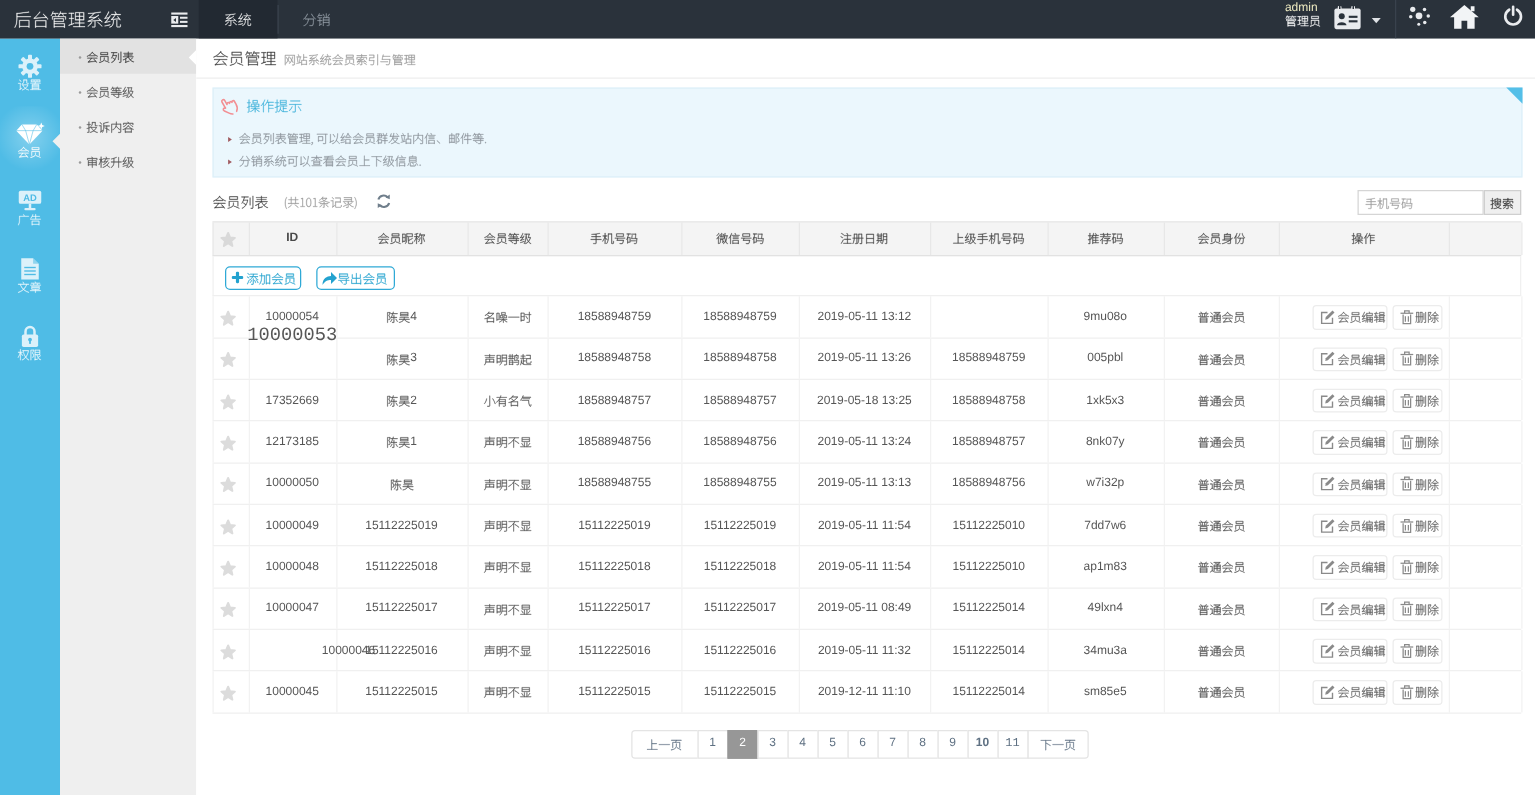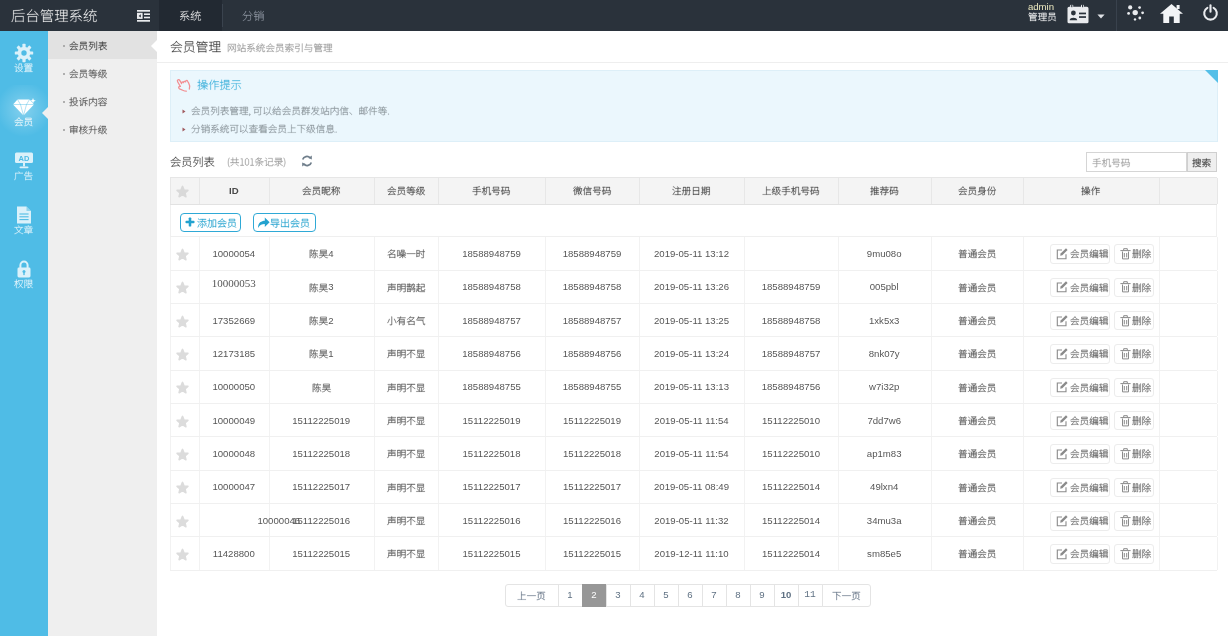--- a/index.html
+++ b/index.html
@@ -379,21 +379,21 @@
 <div style="position:absolute;left:639px;top:270.65px;width:1px;height:32.35px;background:#f2f2f2;"></div>
 <div style="position:absolute;left:744px;top:270.65px;width:1px;height:32.35px;background:#f2f2f2;"></div>
 <div style="position:absolute;left:838px;top:270.65px;width:1px;height:32.35px;background:#f2f2f2;"></div>
 <div style="position:absolute;left:930.5px;top:270.65px;width:1px;height:32.35px;background:#f2f2f2;"></div>
 <div style="position:absolute;left:1023px;top:270.65px;width:1px;height:32.35px;background:#f2f2f2;"></div>
 <div style="position:absolute;left:1159px;top:270.65px;width:1px;height:32.35px;background:#f2f2f2;"></div>
 <div style="position:absolute;left:1216.5px;top:270.65px;width:1px;height:32.35px;background:#f2f2f2;"></div>
 <svg class="ic" style="left:176.0px;top:281.1px" width="13" height="13" viewBox="0 0 13 13">
     <path d="M6.5 1.4 L8 5 L11.9 5.3 L9 7.9 L9.9 11.7 L6.5 9.6 L3.1 11.7 L4 7.9 L1.1 5.3 L5 5 Z" fill="#dcdcdc" stroke="#dcdcdc" stroke-width="1.6" stroke-linejoin="round"></path>
   </svg>
-<span class="en" style="left:233.8px;top:276px;font-size:11px;line-height:14.4px;color:#565656;font-family:Liberation Serif, serif;transform:translateX(-50%);">10000053</span>
+<span class="en" style="left:233.8px;top:262px;font-size:15px;line-height:14.4px;color:#565656;font-family:Liberation Mono, monospace;transform:translateX(-50%);">10000053</span>
 <svg class="zh" style="left:309.0px;top:281.6px" width="19.2" height="11.5">
     <use href="#t34" fill="#555555" stroke="#555555" stroke-width="0.32"></use>
   </svg>
 <span class="en" style="left:328.2px;top:280.1px;font-size:9.6px;line-height:14.4px;color:#565656;font-family:'Liberation Sans',sans-serif;">3</span>
 <svg class="zh" style="left:386.8px;top:281.6px" width="38.4" height="11.5">
     <use href="#t39" fill="#555555" stroke="#555555" stroke-width="0.32"></use>
   </svg>
 <span class="en" style="left:491.5px;top:280.1px;font-size:9.6px;line-height:14.4px;color:#565656;font-family:'Liberation Sans',sans-serif;transform:translateX(-50%);">18588948758</span>
 <span class="en" style="left:592.0px;top:280.1px;font-size:9.6px;line-height:14.4px;color:#565656;font-family:'Liberation Sans',sans-serif;transform:translateX(-50%);">18588948758</span>
 <span class="en" style="left:691.5px;top:280.1px;font-size:9.6px;line-height:14.4px;color:#565656;font-family:'Liberation Sans',sans-serif;transform:translateX(-50%);">2019-05-11 13:26</span>
@@ -443,21 +443,21 @@
 <span class="en" style="left:233.8px;top:313.5px;font-size:9.6px;line-height:14.4px;color:#565656;font-family:'Liberation Sans',sans-serif;transform:translateX(-50%);">17352669</span>
 <svg class="zh" style="left:309.0px;top:314.9px" width="19.2" height="11.5">
     <use href="#t34" fill="#555555" stroke="#555555" stroke-width="0.32"></use>
   </svg>
 <span class="en" style="left:328.2px;top:313.5px;font-size:9.6px;line-height:14.4px;color:#565656;font-family:'Liberation Sans',sans-serif;">2</span>
 <svg class="zh" style="left:386.8px;top:314.9px" width="38.4" height="11.5">
     <use href="#t40" fill="#555555" stroke="#555555" stroke-width="0.32"></use>
   </svg>
 <span class="en" style="left:491.5px;top:313.5px;font-size:9.6px;line-height:14.4px;color:#565656;font-family:'Liberation Sans',sans-serif;transform:translateX(-50%);">18588948757</span>
 <span class="en" style="left:592.0px;top:313.5px;font-size:9.6px;line-height:14.4px;color:#565656;font-family:'Liberation Sans',sans-serif;transform:translateX(-50%);">18588948757</span>
-<span class="en" style="left:691.5px;top:313.5px;font-size:9.6px;line-height:14.4px;color:#565656;font-family:'Liberation Sans',sans-serif;transform:translateX(-50%);">2019-05-11 13:25</span>
+<span class="en" style="left:691.5px;top:313.5px;font-size:9.6px;line-height:14.4px;color:#565656;font-family:'Liberation Sans',sans-serif;transform:translateX(-50%);">2019-05-18 13:25</span>
 <span class="en" style="left:791.0px;top:313.5px;font-size:9.6px;line-height:14.4px;color:#565656;font-family:'Liberation Sans',sans-serif;transform:translateX(-50%);">18588948758</span>
 <span class="en" style="left:884.2px;top:313.5px;font-size:9.6px;line-height:14.4px;color:#565656;font-family:'Liberation Sans',sans-serif;transform:translateX(-50%);">1xk5x3</span>
 <svg class="zh" style="left:957.5px;top:314.9px" width="38.4" height="11.5">
     <use href="#t36" fill="#555555" stroke="#555555" stroke-width="0.32"></use>
   </svg>
 <div style="position:absolute;left:1049.5px;top:310.925px;width:60px;height:19.5px;border:1px solid #ececec;border-radius:3px;box-sizing:border-box;background:#fff;"></div>
 <svg class="icr" width="12" height="12" viewBox="0 0 12 12" style="left:1055.5px;top:314.7px">
 <path d="M10 6.2 V10.7 H1.3 V2 H6" fill="none" stroke="#8a8a8a" stroke-width="1.1"></path>
 <path d="M4.6 5.6 L10 0.3 L11.6 1.9 L6.3 7.2 L4.2 7.7 Z" fill="#8a8a8a"></path>
   </svg>
@@ -798,21 +798,21 @@
 <div style="position:absolute;left:639px;top:537.45px;width:1px;height:32.35px;background:#f2f2f2;"></div>
 <div style="position:absolute;left:744px;top:537.45px;width:1px;height:32.35px;background:#f2f2f2;"></div>
 <div style="position:absolute;left:838px;top:537.45px;width:1px;height:32.35px;background:#f2f2f2;"></div>
 <div style="position:absolute;left:930.5px;top:537.45px;width:1px;height:32.35px;background:#f2f2f2;"></div>
 <div style="position:absolute;left:1023px;top:537.45px;width:1px;height:32.35px;background:#f2f2f2;"></div>
 <div style="position:absolute;left:1159px;top:537.45px;width:1px;height:32.35px;background:#f2f2f2;"></div>
 <div style="position:absolute;left:1216.5px;top:537.45px;width:1px;height:32.35px;background:#f2f2f2;"></div>
 <svg class="ic" style="left:176.0px;top:547.9px" width="13" height="13" viewBox="0 0 13 13">
     <path d="M6.5 1.4 L8 5 L11.9 5.3 L9 7.9 L9.9 11.7 L6.5 9.6 L3.1 11.7 L4 7.9 L1.1 5.3 L5 5 Z" fill="#dcdcdc" stroke="#dcdcdc" stroke-width="1.6" stroke-linejoin="round"></path>
   </svg>
-<span class="en" style="left:233.8px;top:546.9px;font-size:9.6px;line-height:14.4px;color:#565656;font-family:'Liberation Sans',sans-serif;transform:translateX(-50%);">11428800</span>
+<span class="en" style="left:233.8px;top:546.9px;font-size:9.6px;line-height:14.4px;color:#565656;font-family:'Liberation Sans',sans-serif;transform:translateX(-50%);">10000045</span>
 <span class="en" style="left:321.2px;top:546.9px;font-size:9.6px;line-height:14.4px;color:#565656;font-family:'Liberation Sans',sans-serif;transform:translateX(-50%);">15112225015</span>
 <svg class="zh" style="left:386.8px;top:548.4px" width="38.4" height="11.5">
     <use href="#t41" fill="#555555" stroke="#555555" stroke-width="0.32"></use>
   </svg>
 <span class="en" style="left:491.5px;top:546.9px;font-size:9.6px;line-height:14.4px;color:#565656;font-family:'Liberation Sans',sans-serif;transform:translateX(-50%);">15112225015</span>
 <span class="en" style="left:592.0px;top:546.9px;font-size:9.6px;line-height:14.4px;color:#565656;font-family:'Liberation Sans',sans-serif;transform:translateX(-50%);">15112225015</span>
 <span class="en" style="left:691.5px;top:546.9px;font-size:9.6px;line-height:14.4px;color:#565656;font-family:'Liberation Sans',sans-serif;transform:translateX(-50%);">2019-12-11 11:10</span>
 <span class="en" style="left:791.0px;top:546.9px;font-size:9.6px;line-height:14.4px;color:#565656;font-family:'Liberation Sans',sans-serif;transform:translateX(-50%);">15112225014</span>
 <span class="en" style="left:884.2px;top:546.9px;font-size:9.6px;line-height:14.4px;color:#565656;font-family:'Liberation Sans',sans-serif;transform:translateX(-50%);">sm85e5</span>
 <svg class="zh" style="left:957.5px;top:548.4px" width="38.4" height="11.5">

